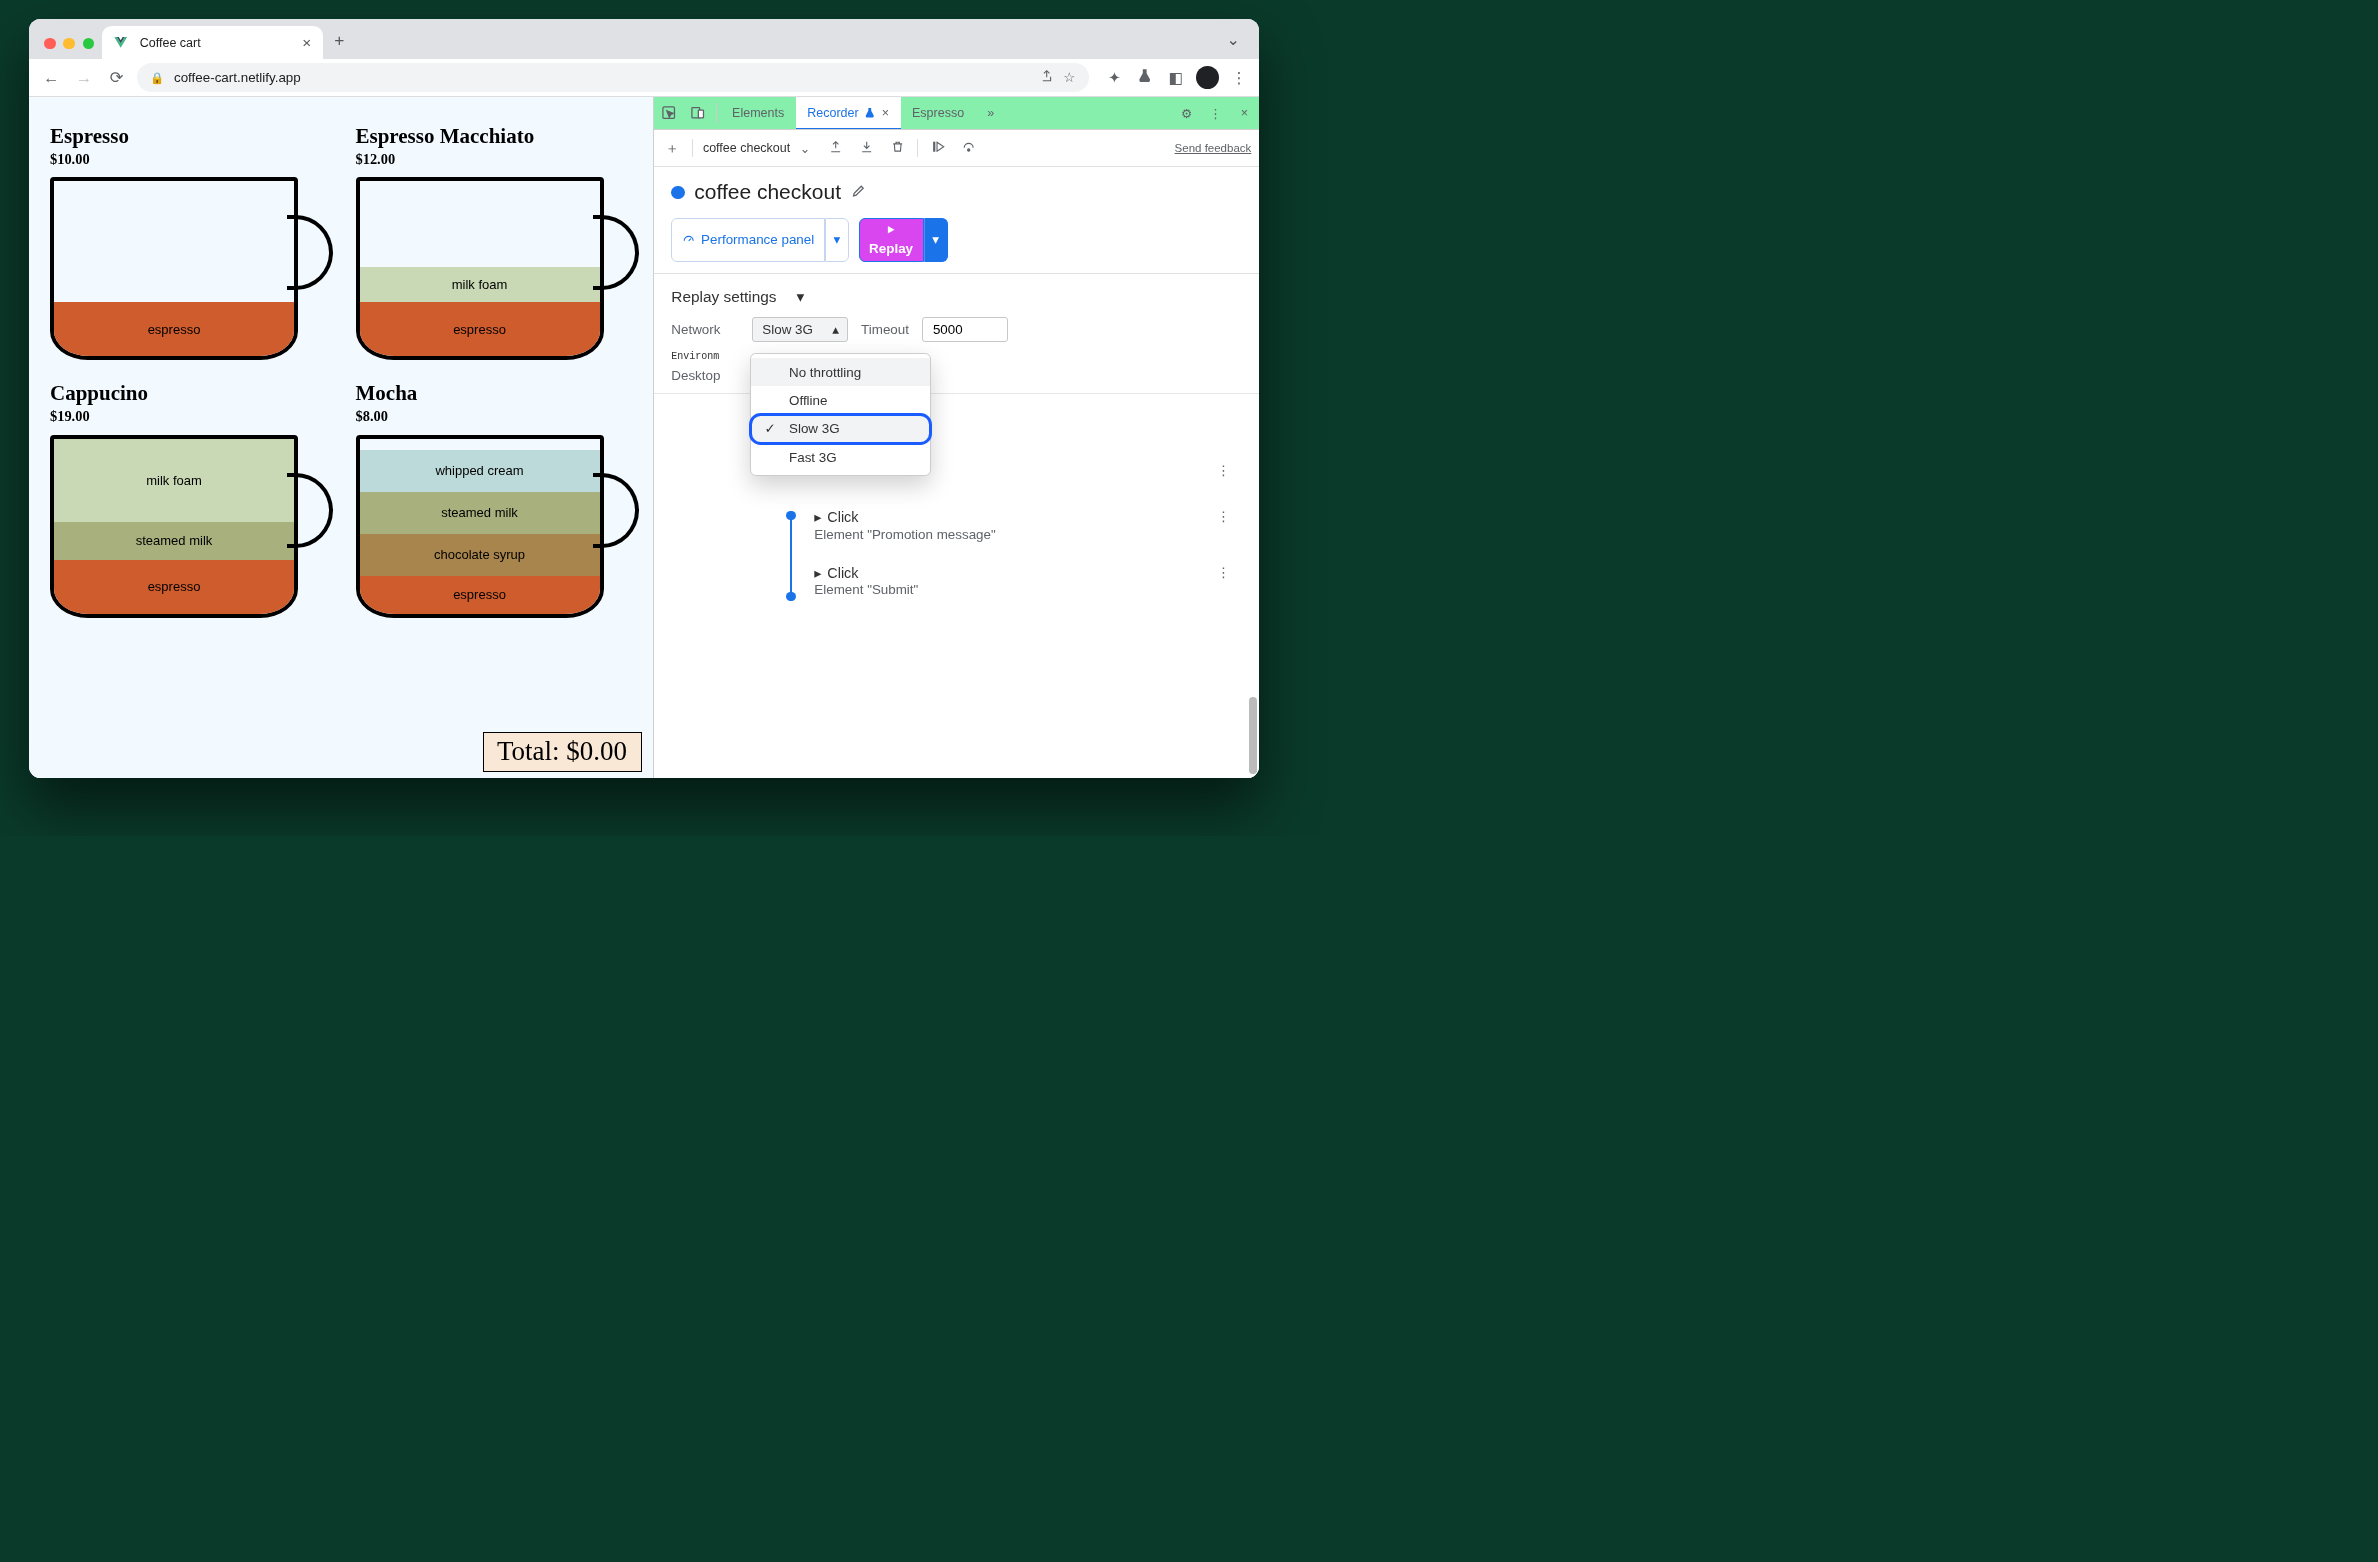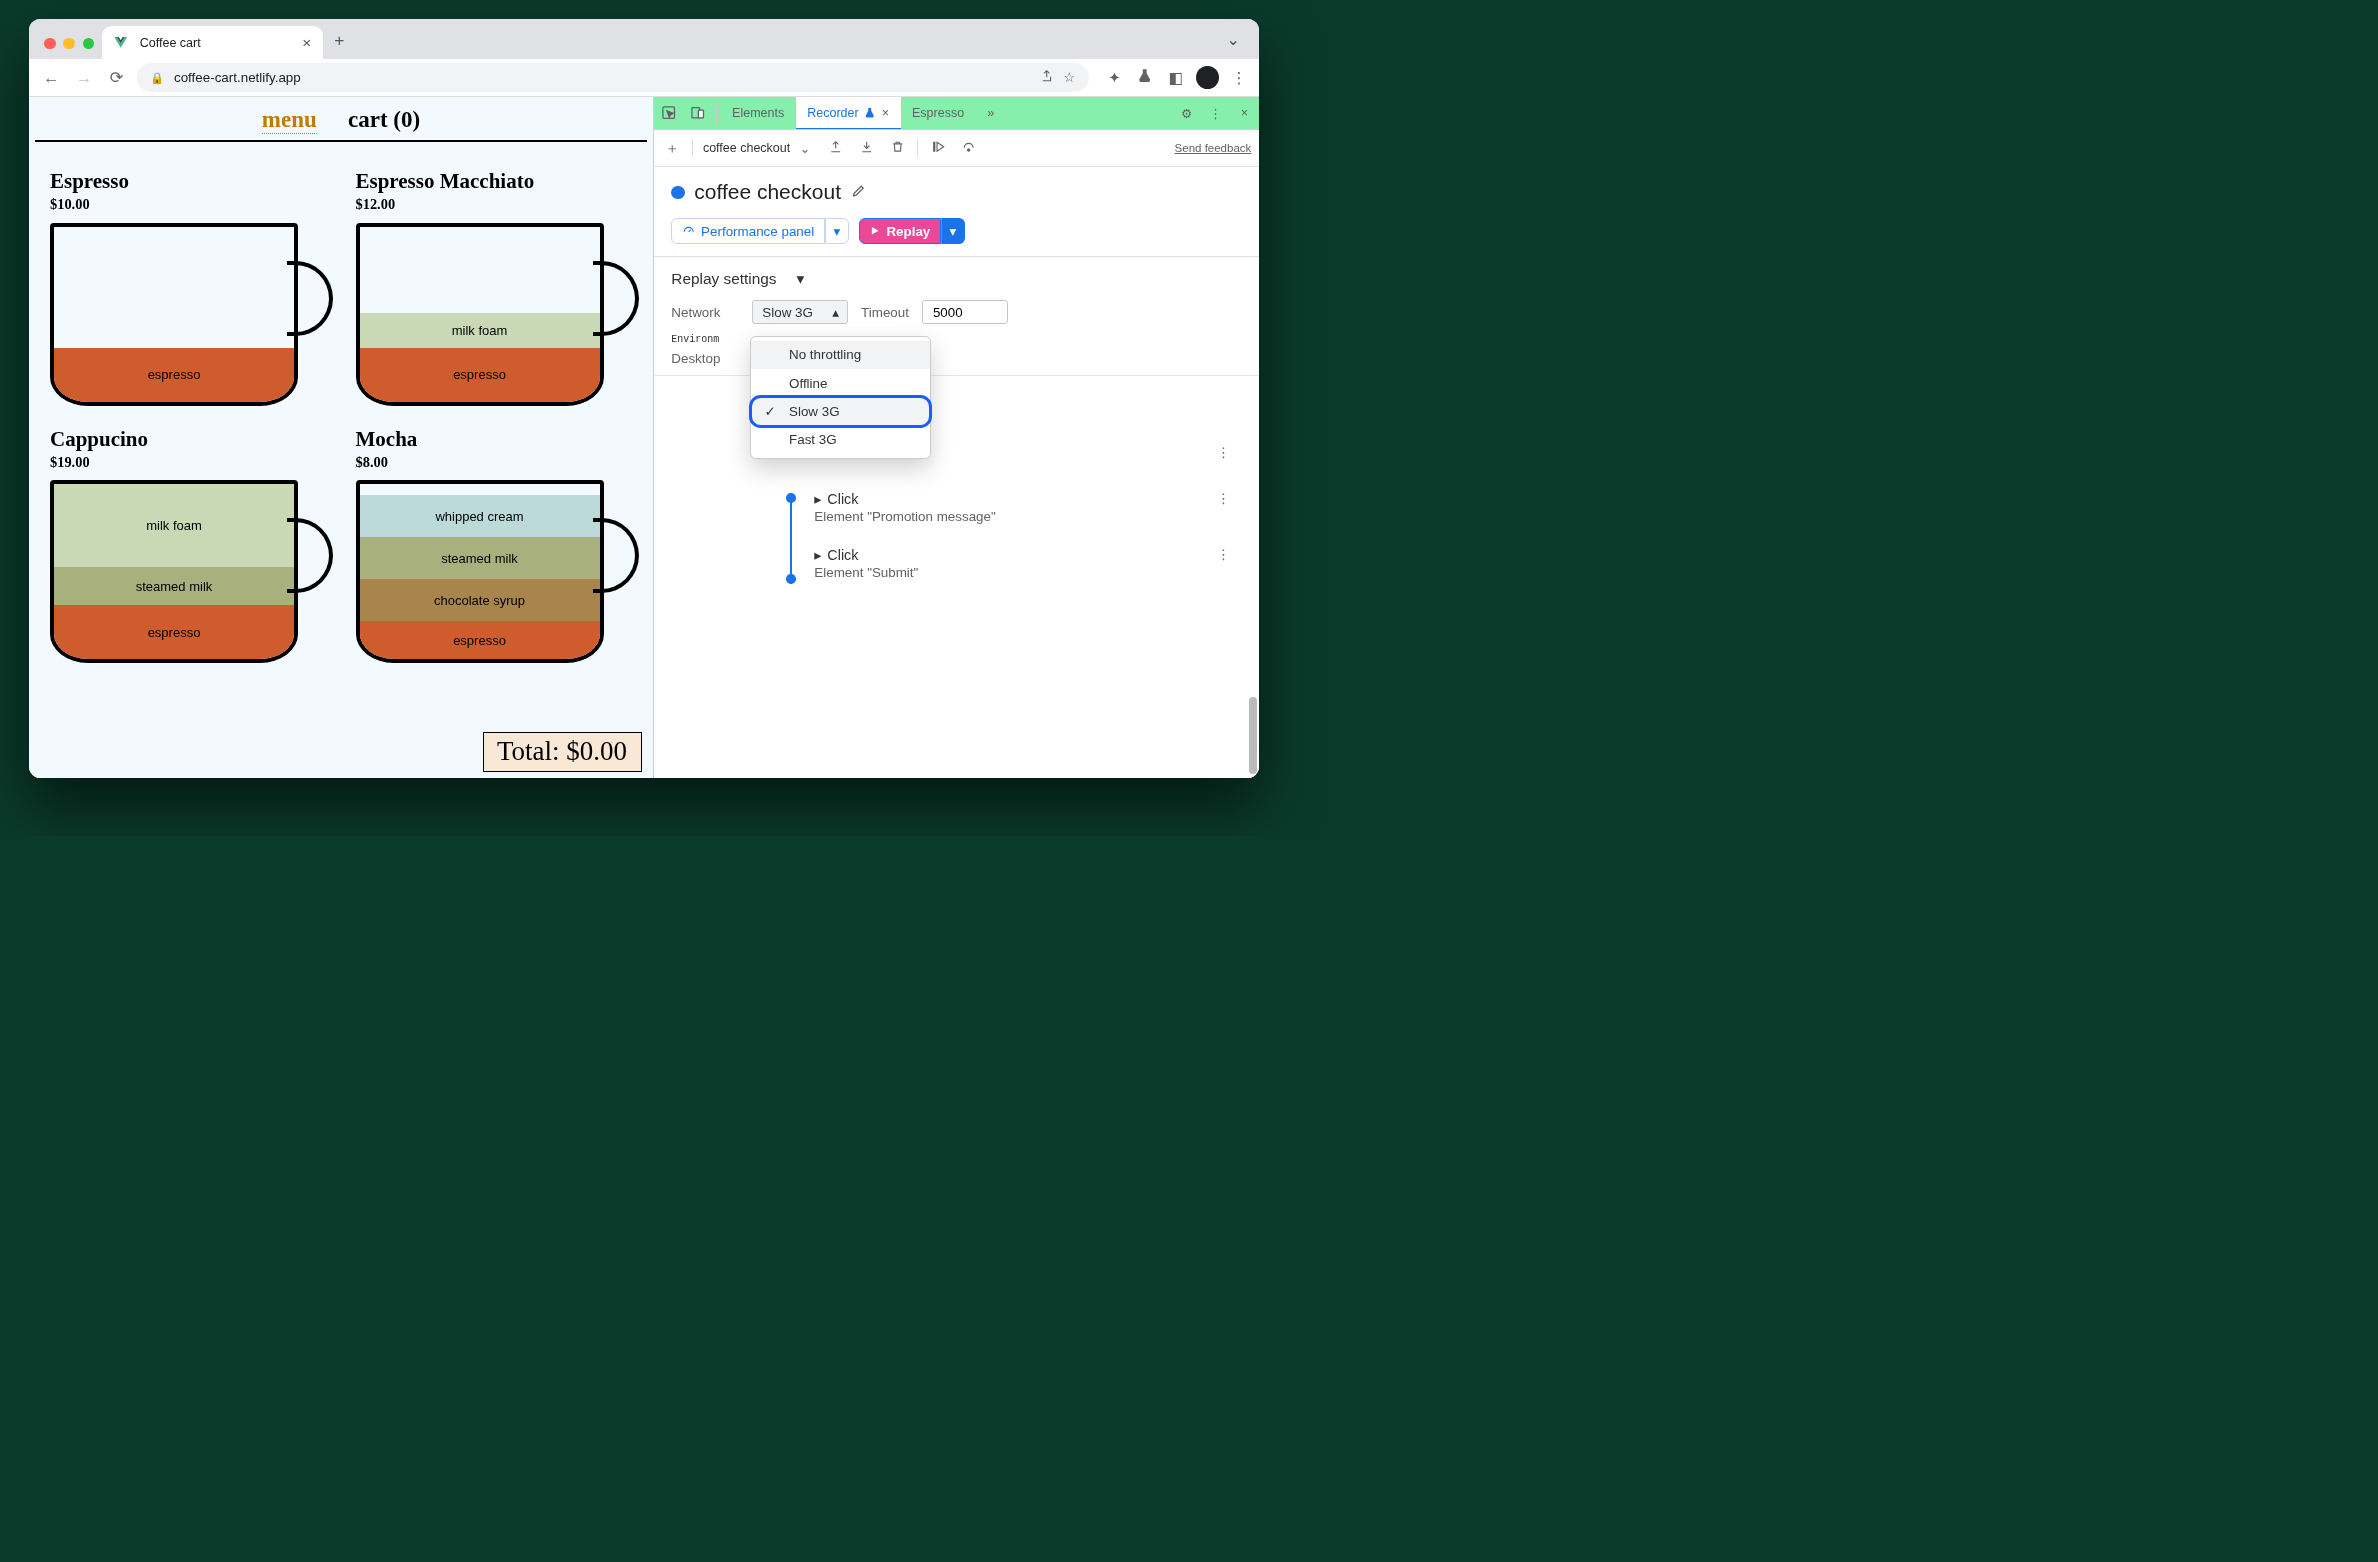--- a/index.html
+++ b/index.html
@@ -166,21 +166,21 @@
   .rec-title { font-size:21px; color:#222; }
   .pencil { color:#5f6368; }
   .btn-row { display:flex; gap:9.6px; margin-top:13.4px;}
   .btn {
     display:flex; align-items:center; gap:5.8px;
     border:1px solid #c7c7c7; border-radius:6px;
     padding:4.8px 9.6px; font-size:13.4px;
   }
   .btn.perf { color:#1a73e8; border-color:#c7d6f0;}
   .btn.split { border-left:1px solid #c7d6f0; padding:4.8px 7.7px;}
-  .btn.replay { background:#ec4899; color:#fff; border-color:#1a73e8; }
+  .btn.replay { background:#d946ef; color:#fff; border-color:#1a73e8;flex-direction:column; }
   .btn.replay-split { background:#1a73e8; color:#fff; border-color:#1a73e8; border-left:1px solid #4a93ef; padding:4.8px 7.7px;}
   .btn-group { display:flex; }
   .btn-group .btn:first-child { border-top-right-radius:0;border-bottom-right-radius:0;}
   .btn-group .btn:last-child { border-top-left-radius:0;border-bottom-left-radius:0;}
   .dt-body { padding: 13.4px 17.3px; font-size:13.4px; color:#333; position:relative; flex:1; overflow:hidden;}
   .settings-h { font-size:15.4px; display:flex; align-items:center; gap:20px; margin-bottom:11.5px;}
   .field-row { display:flex; align-items:center; gap:13.4px; margin-bottom:9.6px;}
   .field-row label { color:#5f6368; width:67px;}
   .select-box { border:1px solid #c7c7c7; background:#f1f3f4; padding:3.8px 23px 3.8px 9.6px; border-radius:2.9px; position:relative; min-width:96px;}
   .select-box::after { content:"▴"; position:absolute; right:7.7px; top:3.8px; color:#333; }
@@ -261,24 +261,20 @@
       </div>
       <div class="ic">◧</div>
       <div class="avatar-c"></div>
       <div class="ic">⋮</div>
     </div>
   </div>
 
   <div class="content-row">
 
     <div class="page-pane">
-      <div class="site-nav">
-        <span class="nav-menu">menu</span>
-        <span>cart (0)</span>
-      </div>
       <div class="page-wrap">
         <div class="menu-grid">
 
           <div>
             <div class="prod-title">Espresso</div>
             <div class="prod-price">$10.00</div>
             <div class="cup">
               <div class="cup-handle"></div>
               <div class="cup-body">
                 <div class="layer l-espresso">espresso</div>

